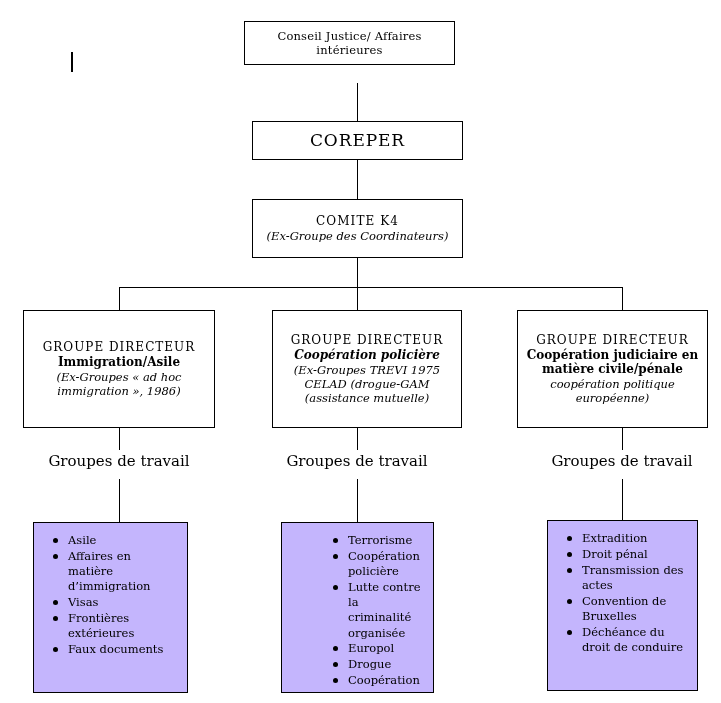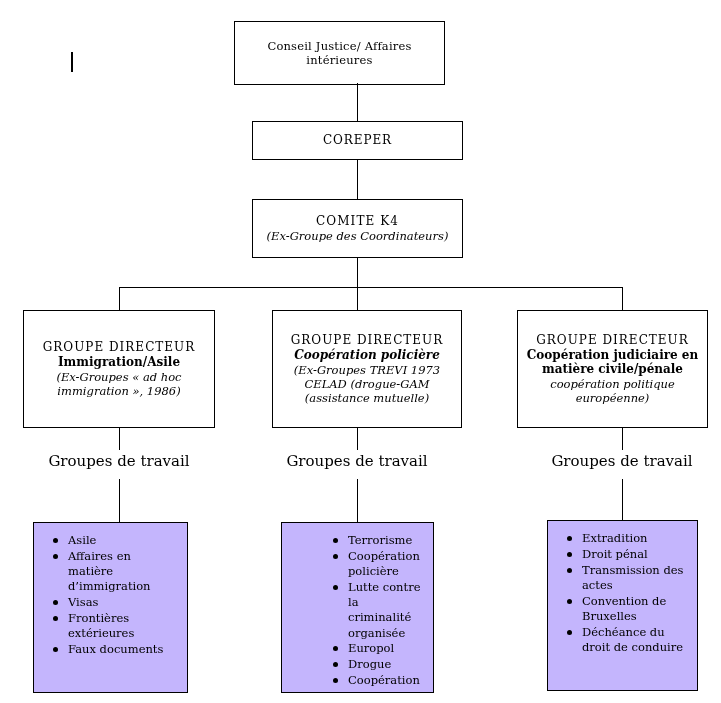--- a/index.html
+++ b/index.html
@@ -47,21 +47,21 @@
   }
   .plain-label {
     position: absolute;
     text-align: center;
     white-space: nowrap;
     line-height: 1;
   }
 
   
   .t-reg   { font-size: 11.5px; letter-spacing: .2px; }
-  .t-caps  { font-size: 12px; letter-spacing: .9px; }
+  .t-caps  { font-size: 17px; letter-spacing: .9px; }
   .t-caps-sm { font-size: 12px; letter-spacing: 1.1px; }
   .t-bold  { font-weight: bold; font-size: 12px; }
   .t-bolditalic { font-weight: bold; font-style: italic; font-size: 12px; }
   .t-italic { font-style: italic; font-size: 11.5px; }
   .t-gdt   { font-size: 12px; letter-spacing: 1.0px; }
 
   
   .tick-mark {
     position: absolute;
     left: 71px;
@@ -100,21 +100,21 @@
   }
   .line2 { display: block; }
 </style>
 </head>
 <body>
 
 <div class="canvas">
 
   <div class="tick-mark"></div>
 
-  <div class="box" style="left:234px; top:21px; width:211px; height:64px;">
+  <div class="box" style="left:244px; top:21px; width:211px; height:44px;">
     <div class="t-reg">Conseil Justice/ Affaires</div>
     <div class="t-reg">intérieures</div>
   </div>
 
   <div class="vline" style="left:357px; top:83px; height:38px;"></div>
 
   <div class="box" style="left:252px; top:121px; width:211px; height:39px;">
     <div class="t-caps">COREPER</div>
   </div>
 
@@ -134,21 +134,21 @@
   <div class="box" style="left:23px; top:310px; width:192px; height:118px; padding:0 6px;">
     <div class="t-gdt">GROUPE DIRECTEUR</div>
     <div class="t-bold">Immigration/Asile</div>
     <div class="t-italic">(Ex-Groupes « ad hoc</div>
     <div class="t-italic">immigration », 1986)</div>
   </div>
 
   <div class="box" style="left:272px; top:310px; width:190px; height:118px; padding:0 5px;">
     <div class="t-gdt">GROUPE DIRECTEUR</div>
     <div class="t-bolditalic">Coopération policière</div>
-    <div class="t-italic">(Ex-Groupes TREVI 1973</div>
+    <div class="t-italic">(Ex-Groupes TREVI 1975</div>
     <div class="t-italic">CELAD (drogue-GAM</div>
     <div class="t-italic">(assistance mutuelle)</div>
   </div>
 
   <div class="box" style="left:517px; top:310px; width:191px; height:118px; padding:0 5px;">
     <div class="t-gdt">GROUPE DIRECTEUR</div>
     <div class="t-bold">Coopération judiciaire en</div>
     <div class="t-bold">matière civile/pénale</div>
     <div class="t-italic">coopération politique</div>
     <div class="t-italic">européenne)</div>

